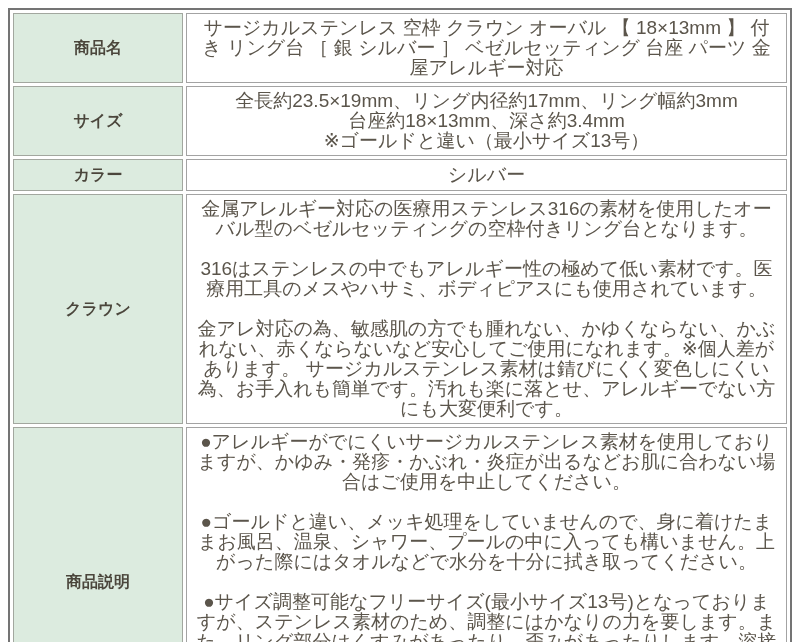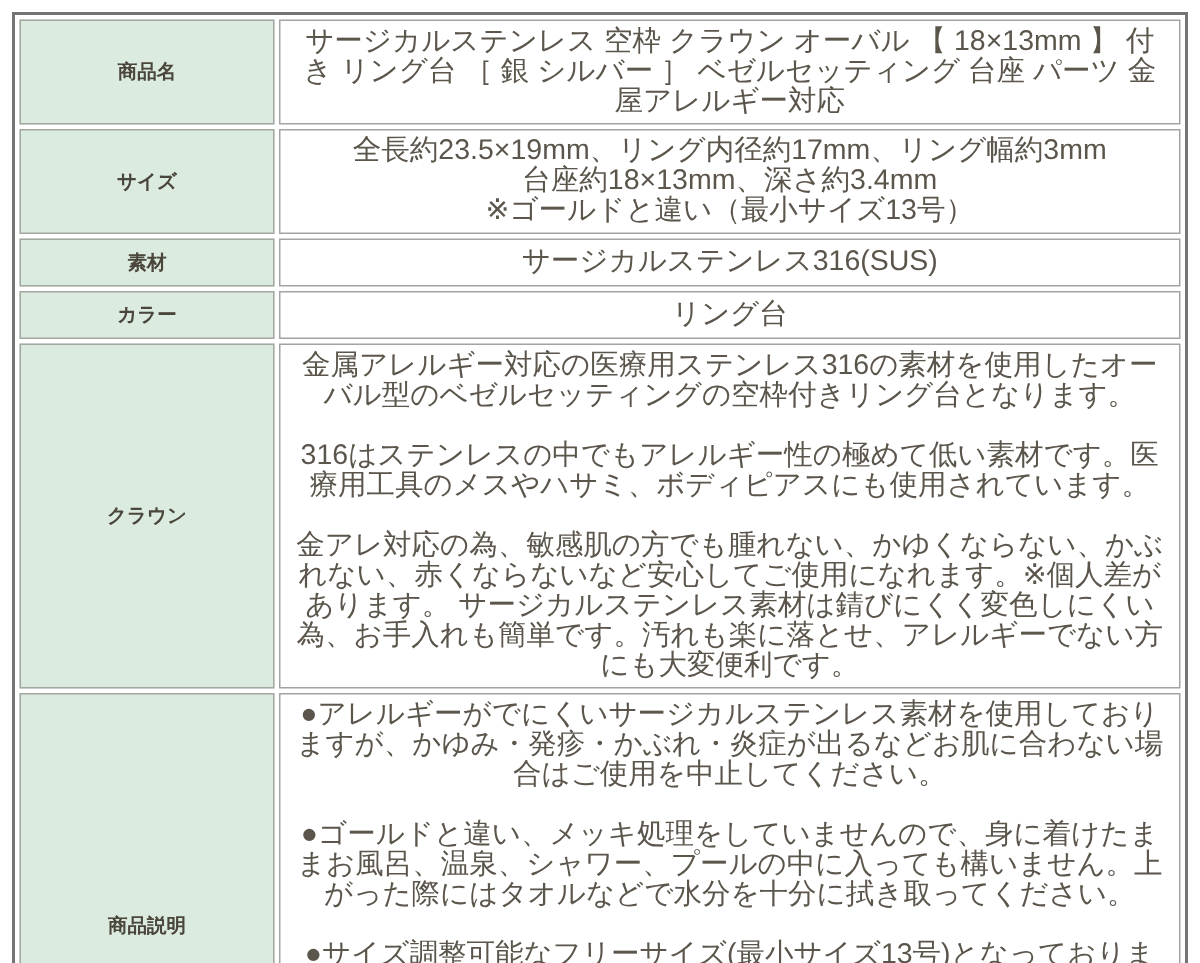--- a/index.html
+++ b/index.html
@@ -21,21 +21,21 @@
     border-collapse: separate;
     border-spacing: 3px;
     border: 2px solid #747474;
     background: #ffffff;
   }
   table.spec th {
     width: 156px;
     background: #dcebdf;
     border: 1px solid #a2a79f;
     color: #4b463c;
-    font-size: 13px;
+    font-size: 16px;
     font-weight: bold;
     text-align: center;
     vertical-align: middle;
     padding: 5px 6px;
     line-height: 20px;
   }
   table.spec td {
     border: 1px solid #a3a3a3;
     color: #5b554b;
     font-size: 19px;
@@ -56,26 +56,22 @@
         <th>商品名</th>
         <td>サージカルステンレス 空枠 クラウン オーバル 【 18×13mm 】 付き リング台 ［ 銀 シルバー ］ ベゼルセッティング 台座 パーツ 金屋アレルギー対応</td>
       </tr>
       <tr>
         <th>サイズ</th>
         <td>全長約23.5×19mm、リング内径約17mm、リング幅約3mm
 台座約18×13mm、深さ約3.4mm
 ※ゴールドと違い（最小サイズ13号）</td>
       </tr>
       <tr>
-        <th>素材</th>
-        <td>サージカルステンレス316(SUS)</td>
-      </tr>
-      <tr>
         <th>カラー</th>
-        <td>リング台</td>
+        <td>シルバー</td>
       </tr>
       <tr>
         <th>クラウン</th>
         <td>金属アレルギー対応の医療用ステンレス316の素材を使用したオーバル型のベゼルセッティングの空枠付きリング台となります。
 
 316はステンレスの中でもアレルギー性の極めて低い素材です。医療用工具のメスやハサミ、ボディピアスにも使用されています。
 
 金アレ対応の為、敏感肌の方でも腫れない、かゆくならない、かぶれない、赤くならないなど安心してご使用になれます。※個人差があります。 サージカルステンレス素材は錆びにくく変色しにくい為、お手入れも簡単です。汚れも楽に落とせ、アレルギーでない方にも大変便利です。</td>
       </tr>
       <tr>

